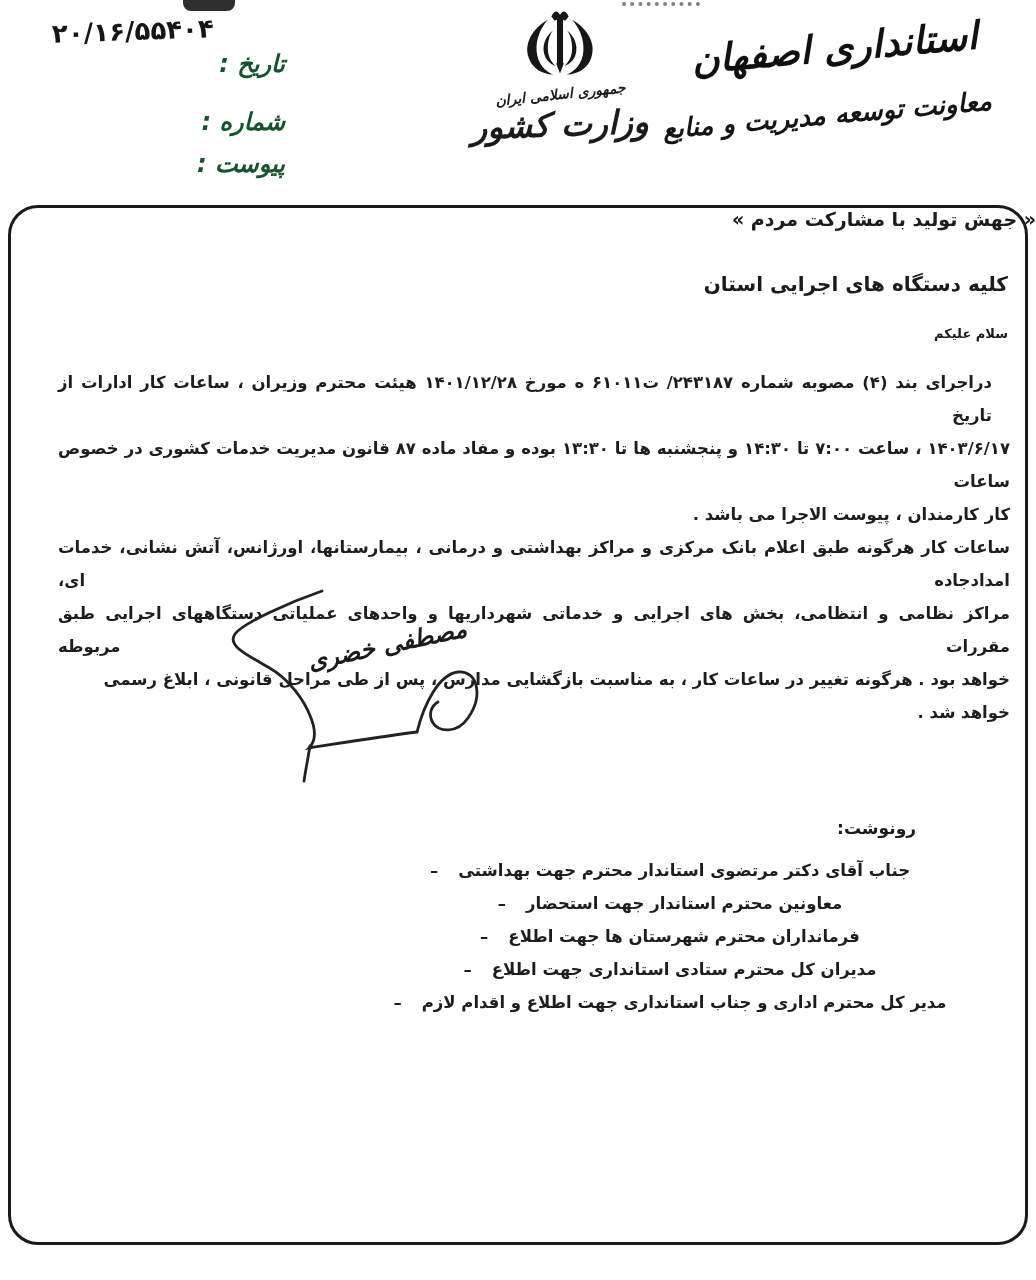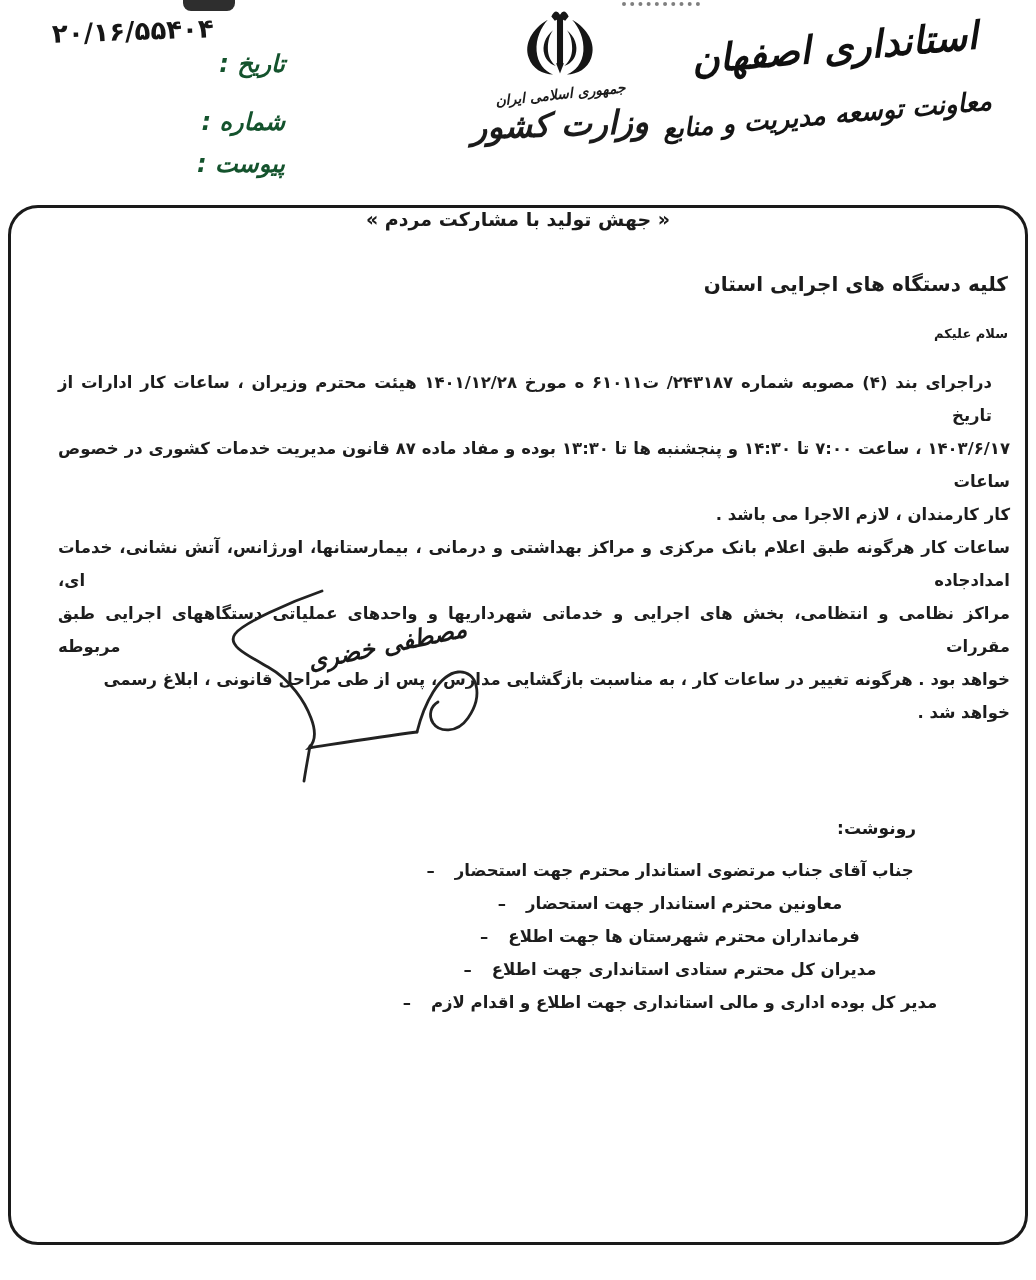--- a/index.html
+++ b/index.html
@@ -64,21 +64,20 @@
   }
 
   
   .letter-frame{
     left:8px;top:205px;width:1014px;height:1034px;
     border:3px solid #1a1a1a;border-radius:30px;
   }
 
   .slogan{
     left:0;top:208px;width:1036px;
-    text-align:center;
     font-size:19px;font-weight:700;white-space:nowrap;
   }
 
   .recipient{
     right:28px;top:272px;
     font-size:20px;font-weight:700;white-space:nowrap;
   }
   .salutation{
     right:28px;top:326px;
     font-size:13px;font-weight:700;white-space:nowrap;
@@ -156,52 +155,52 @@
   <div class="abs letter-frame"></div>
 
   <div class="abs slogan">« جهش تولید با مشارکت مردم »</div>
 
   <div class="abs recipient">کلیه دستگاه های اجرایی استان</div>
   <div class="abs salutation">سلام علیکم</div>
 
   <div class="abs body-par">
     <div class="body-line indent-first">دراجرای بند (۴) مصوبه  شماره ۲۴۳۱۸۷/ ت۶۱۰۱۱ ه مورخ ۱۴۰۱/۱۲/۲۸ هیئت محترم وزیران ، ساعات کار ادارات از تاریخ</div>
     <div class="body-line">۱۴۰۳/۶/۱۷ ، ساعت ۷:۰۰ تا ۱۴:۳۰ و پنجشنبه ها تا ۱۳:۳۰ بوده و مفاد ماده ۸۷ قانون مدیریت خدمات کشوری در خصوص ساعات</div>
-    <div class="body-line align-start">کار کارمندان ، لازم الاجرا می باشد .</div>
+    <div class="body-line align-start">کار کارمندان ، پیوست الاجرا می باشد .</div>
     <div class="body-line">ساعات کار هرگونه طبق اعلام بانک مرکزی و  مراکز بهداشتی و درمانی ، بیمارستانها، اورژانس، آتش نشانی، خدمات امدادجاده ای،</div>
     <div class="body-line">مراکز نظامی و انتظامی، بخش های اجرایی و خدماتی شهرداریها و واحدهای عملیاتی دستگاههای اجرایی طبق مقررات مربوطه</div>
     <div class="body-line align-start">خواهد بود . هرگونه تغییر در ساعات کار ، به مناسبت بازگشایی مدارس ، پس از طی مراحل قانونی ، ابلاغ رسمی خواهد شد .</div>
   </div>
 
   <svg class="abs signature-svg" width="450" height="230" viewBox="0 0 450 230">
     <g fill="none" stroke="#222222" stroke-width="2.8" stroke-linecap="round">
       <path d="M117 13 C85 24 38 45 30 56 C22 67 40 76 63 89 C86 102 100 124 106 140 C111 153 111 163 104 170 C130 166 172 159 212 154"></path>
       <path d="M105 168 C103 180 101 190 99 203"></path>
       <path d="M212 154 C219 126 234 96 253 94 C272 92 279 117 263 140 C252 156 234 154 228 145 C223 137 226 128 233 124"></path>
     </g>
   </svg>
   <div class="abs signature-name">مصطفی خضری</div>
 
   <div class="abs cc-label">رونوشت:</div>
   <div class="abs cc-list">
     <div class="cc-item">
       <span class="cc-dash">–</span>
-      <span class="cc-text">جناب آقای جناب مرتضوی استاندار محترم جهت استحضار</span>
+      <span class="cc-text">جناب آقای دکتر مرتضوی استاندار محترم جهت بهداشتی</span>
     </div>
     <div class="cc-item">
       <span class="cc-dash">–</span>
       <span class="cc-text">معاونین محترم استاندار جهت استحضار</span>
     </div>
     <div class="cc-item">
       <span class="cc-dash">–</span>
       <span class="cc-text">فرمانداران محترم شهرستان ها جهت اطلاع</span>
     </div>
     <div class="cc-item">
       <span class="cc-dash">–</span>
       <span class="cc-text">مدیران کل محترم ستادی استانداری جهت اطلاع</span>
     </div>
     <div class="cc-item">
       <span class="cc-dash">–</span>
-      <span class="cc-text">مدیر کل بوده اداری و مالی استانداری جهت اطلاع و اقدام لازم</span>
+      <span class="cc-text">مدیر کل محترم اداری و جناب استانداری جهت اطلاع و اقدام لازم</span>
     </div>
   </div>
 
 </div>
 
 </body></html>

